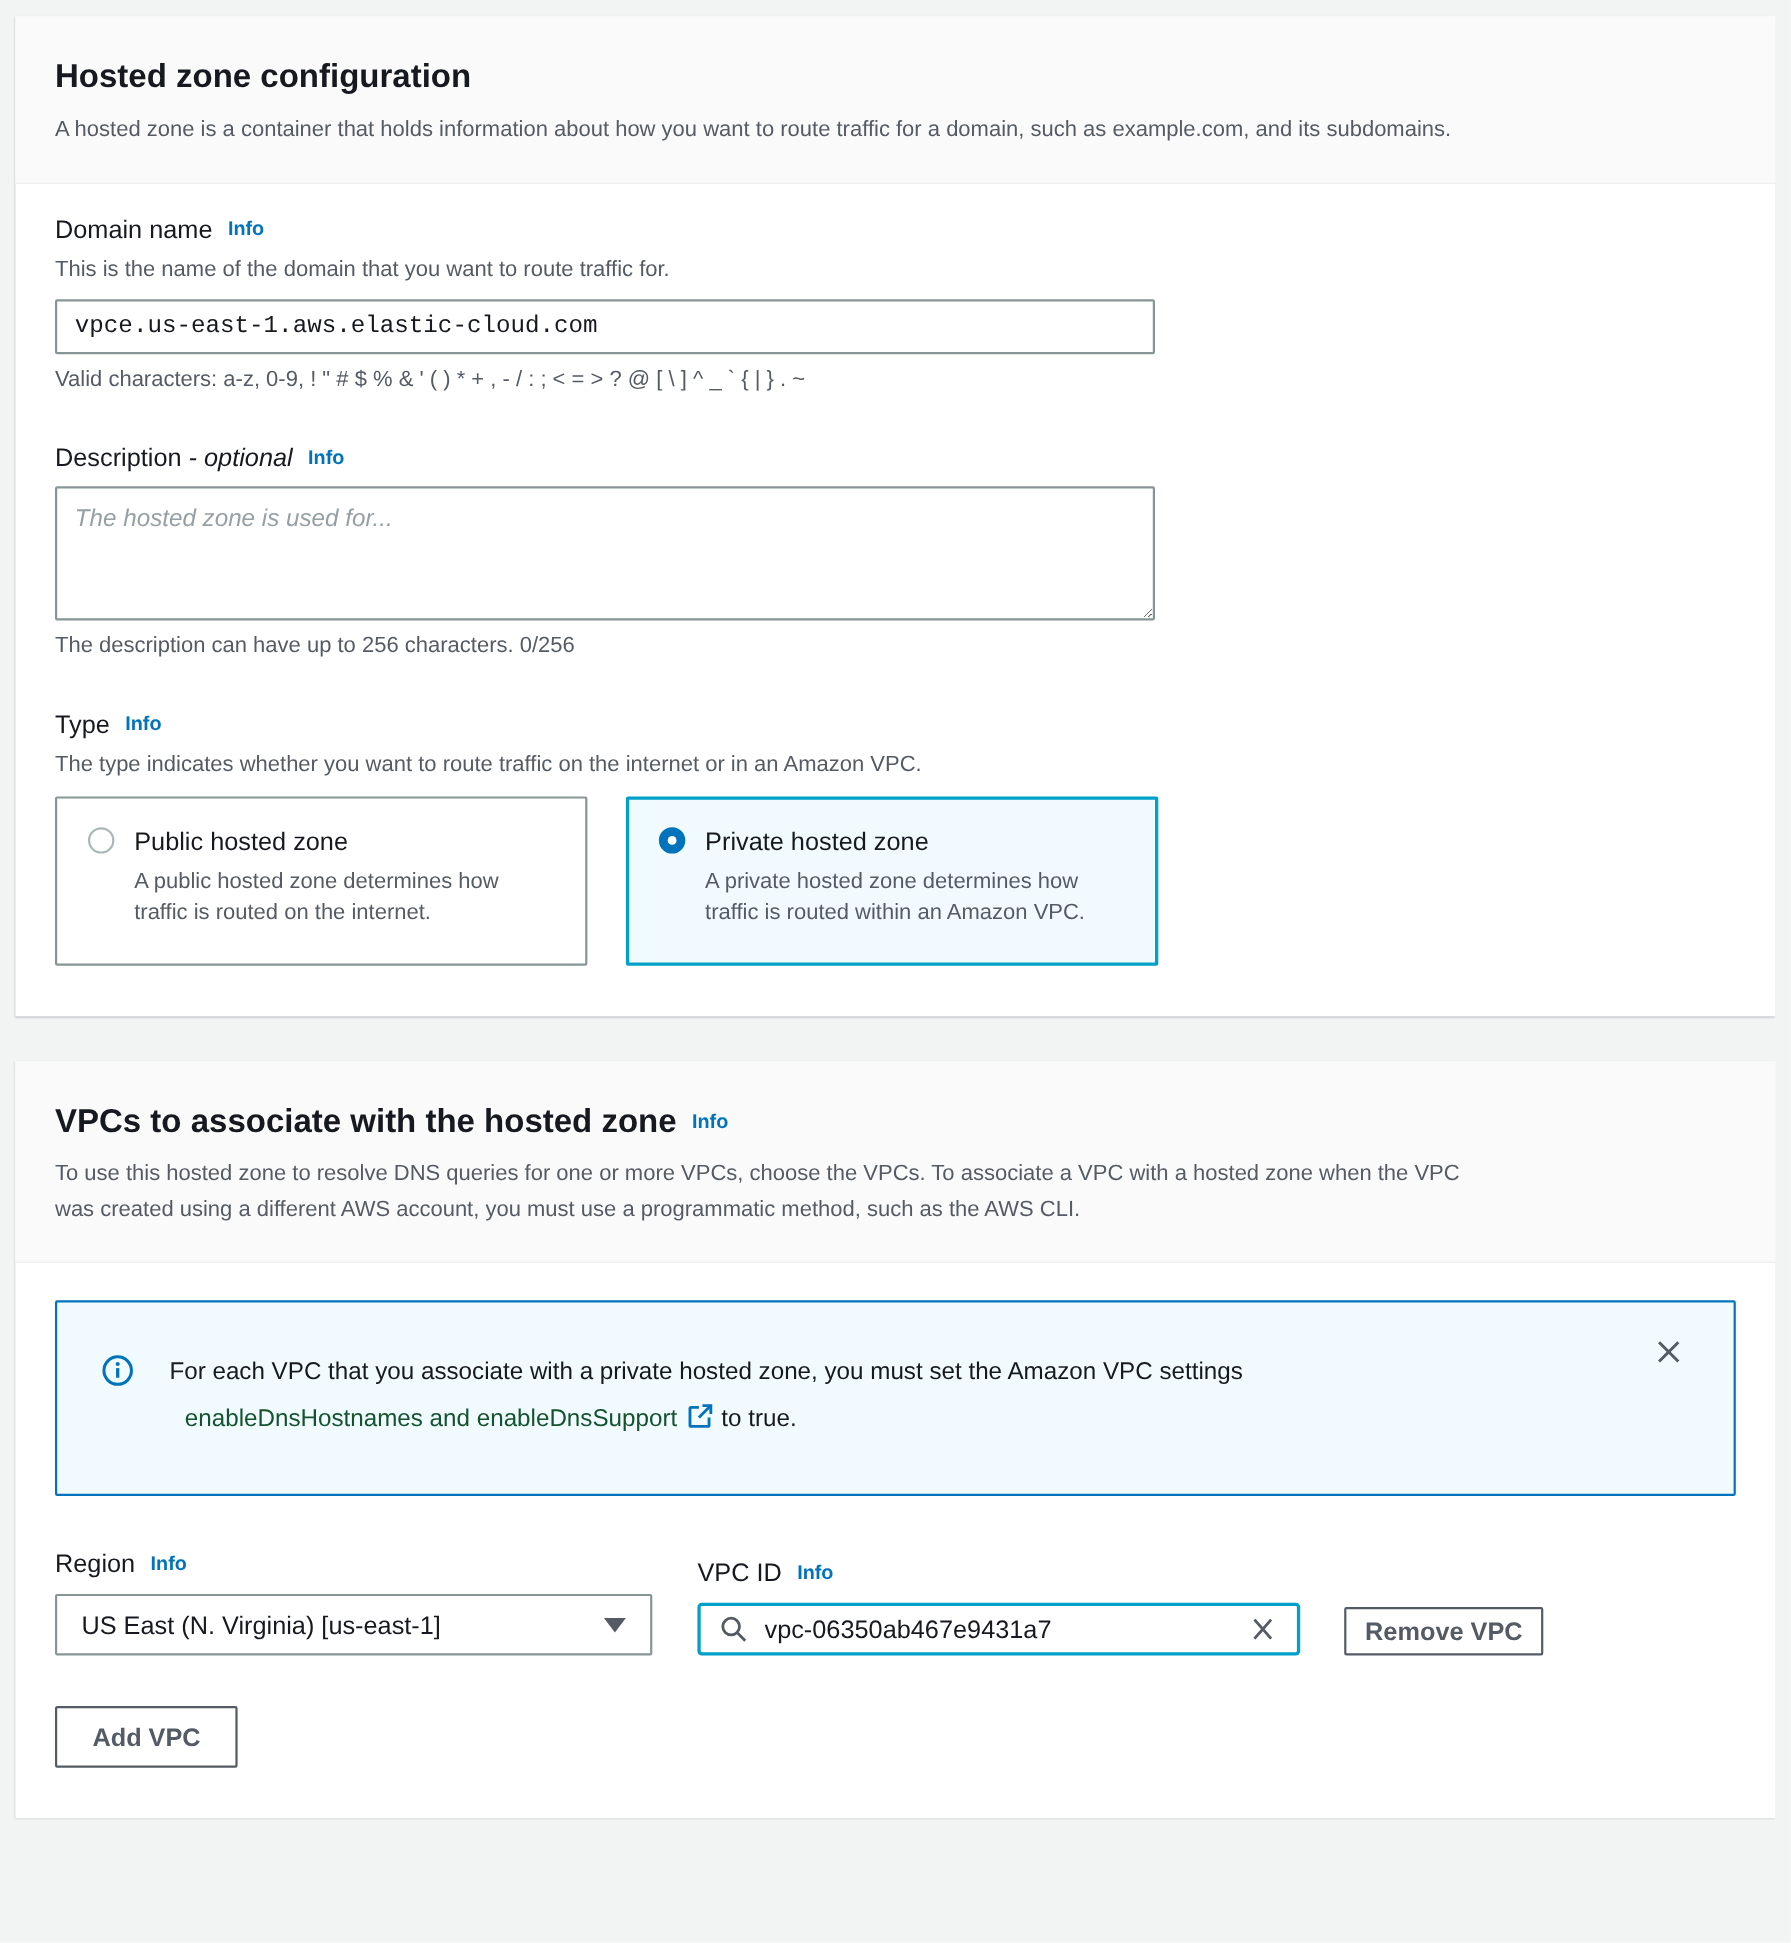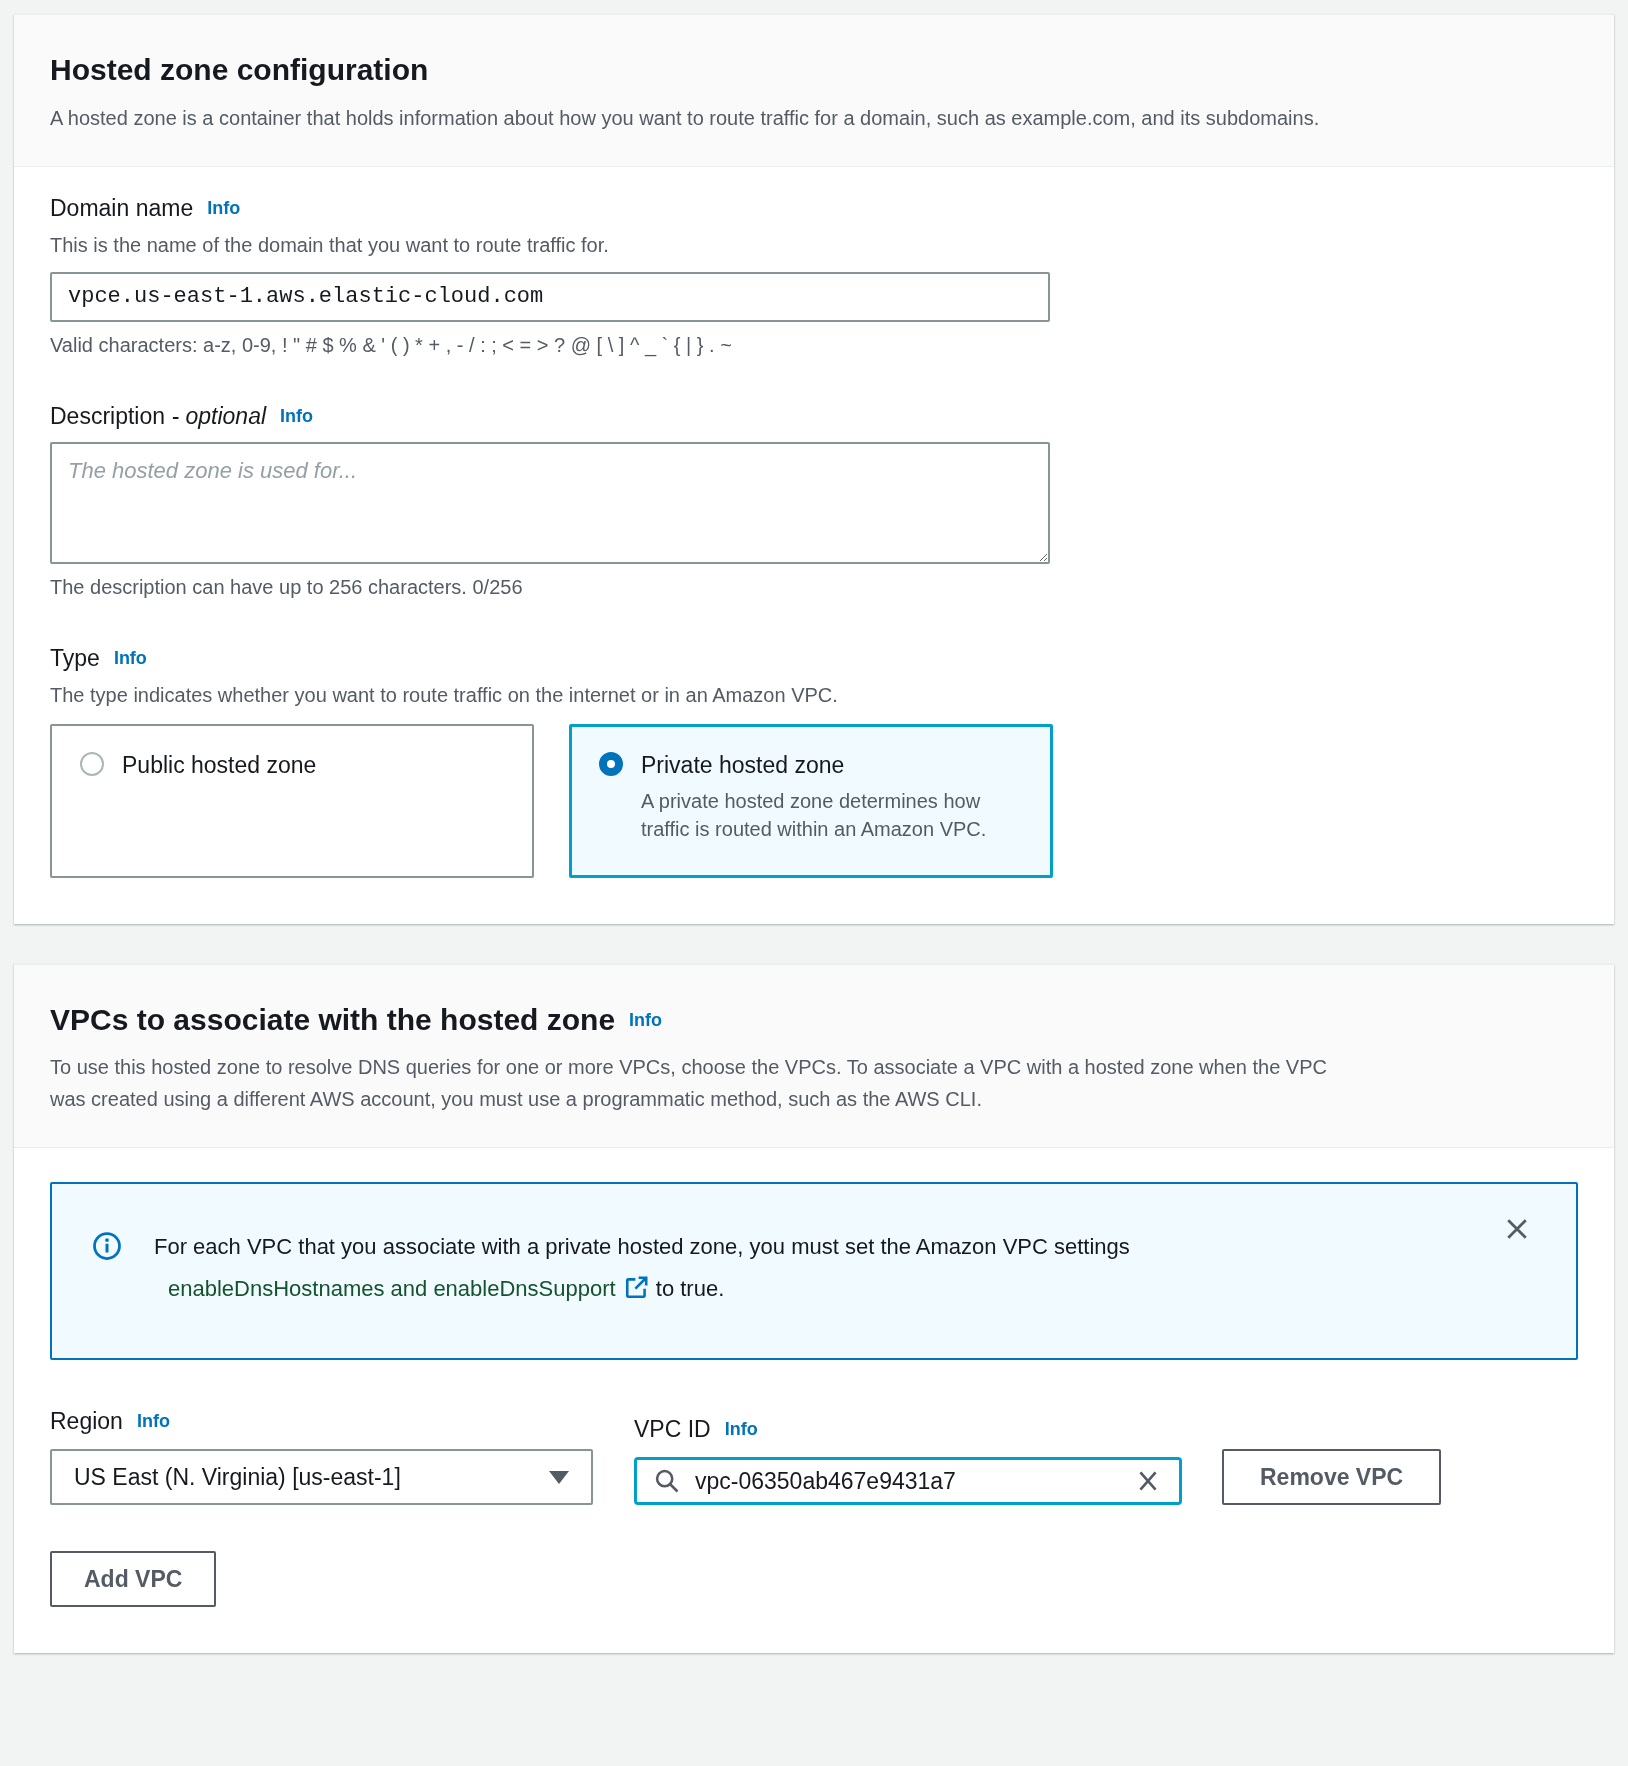--- a/index.html
+++ b/index.html
@@ -237,21 +237,21 @@
   .btn {
     background:#fff;
     border:2px solid #545b64;
     border-radius:2px;
     color:#545b64;
     font-size:23px;
     font-weight:700;
     font-family:"Liberation Sans", sans-serif;
     cursor:pointer;
   }
-  .btn-remove { margin-left:40px; height:56px; padding:0 36px;margin-top:37px; }
+  .btn-remove { margin-left:40px; height:44px; padding:0 17px;margin-top:37px; }
   .btn-add { margin-top:46px; height:56px; padding:0 32px; display:inline-block; }
 </style>
 </head>
 <body>
 
 <div class="page">
 
   <section class="card">
     <div class="card-header">
       <h1 class="card-title">Hosted zone configuration</h1>
@@ -276,20 +276,21 @@
       <div class="field">
         <span class="field-label">Type</span><a class="info-link">Info</a>
         <div class="field-help">The type indicates whether you want to route traffic on the internet or in an Amazon VPC.</div>
 
         <div class="tiles">
           <div class="tile">
             <div class="tile-top">
               <span class="radio"></span>
               <span class="tile-title">Public hosted zone</span>
             </div>
+            <div class="tile-desc">A public hosted zone determines how traffic is routed on the internet.</div>
           </div>
 
           <div class="tile selected">
             <div class="tile-top">
               <span class="radio"></span>
               <span class="tile-title">Private hosted zone</span>
             </div>
             <div class="tile-desc">A private hosted zone determines how traffic is routed within an Amazon VPC.</div>
           </div>
         </div>

